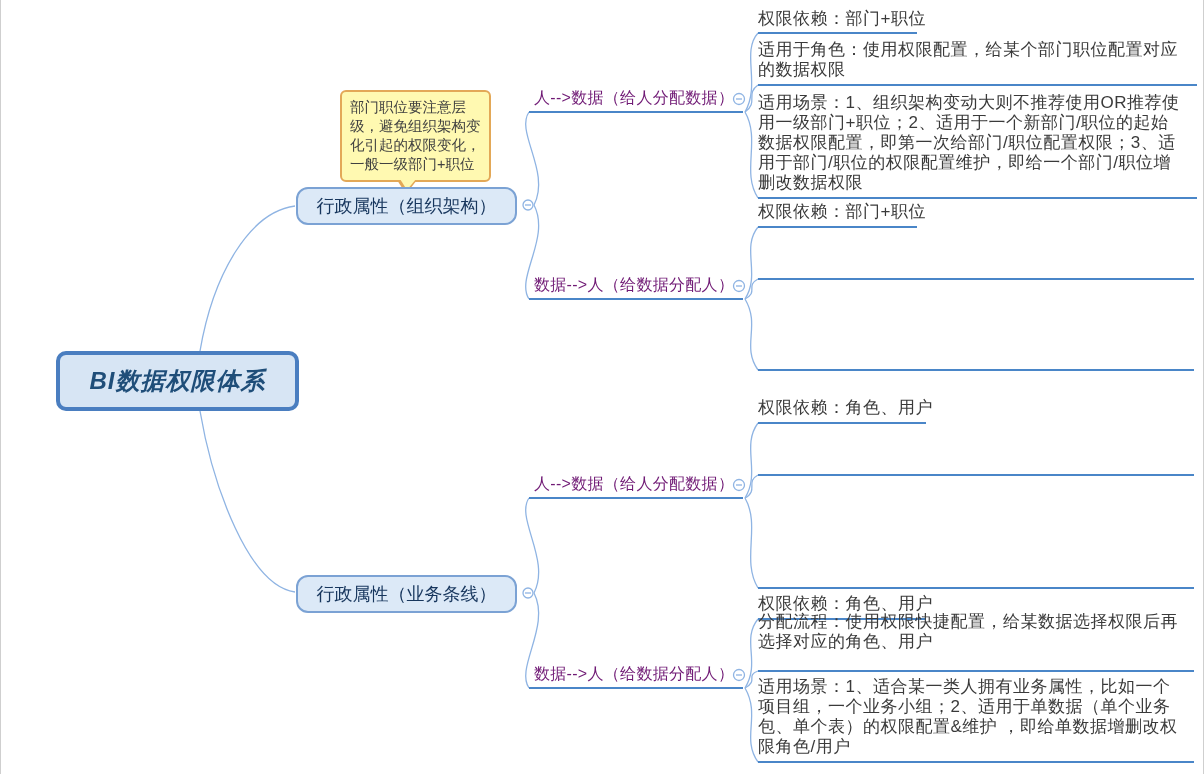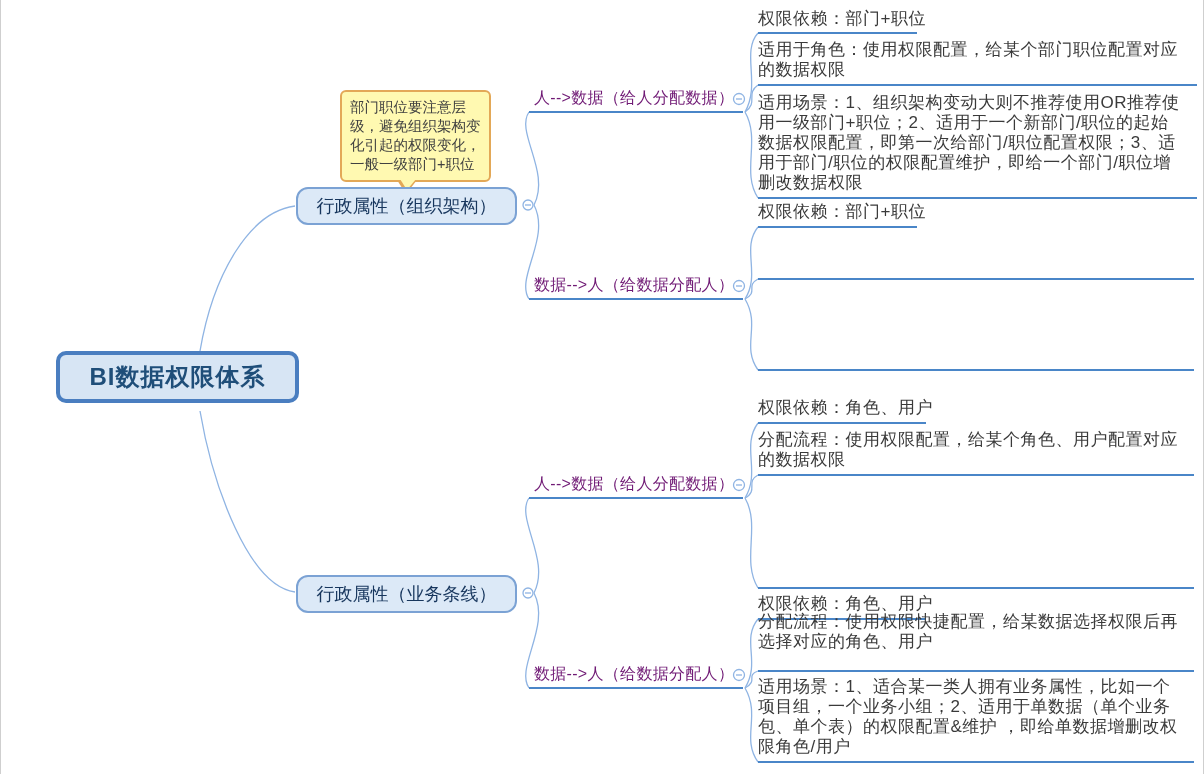--- a/index.html
+++ b/index.html
@@ -10,27 +10,28 @@
     font-family:"Liberation Sans","DejaVu Sans",sans-serif;
     color:#3a3a3a;
   }
   svg.wires{position:absolute;left:0;top:0;width:1204px;height:774px;}
   .c{fill:none;stroke:var(--line-light,#8fb4e3);stroke-width:1.3px;}
   .u{fill:none;stroke:var(--line-strong,#4a86c8);stroke-width:2px;}
   .collapse{fill:#ffffff;stroke:var(--line-light,#7ba2d4);stroke-width:1.3px;}
   .collapse-minus{stroke:var(--line-light,#7ba2d4);stroke-width:1.3px;}
 
   .root{
-    position:absolute;left:55px;top:351px;width:243px;height:52px;
+    position:absolute;left:55px;top:351px;width:243px;height:60px;
     background:var(--root-fill,#d7e5f4);
     border:4px solid var(--root-border,#4a7ec0);
     border-radius:10px;box-sizing:border-box;
     display:flex;align-items:center;justify-content:center;
     font-size:24px;font-weight:bold;color:var(--root-text,#1f4e79);
     letter-spacing:1px;
+    font-style:italic;
   }
   .branch{
     position:absolute;left:295px;width:221px;height:38px;
     background:var(--branch-fill,#dce9f7);
     border:2px solid var(--branch-border,#7ba2d4);
     border-radius:12px;box-sizing:border-box;
     display:flex;align-items:center;justify-content:center;
     font-size:18px;color:var(--branch-text,#17365d);
   }
   .subtopic{
@@ -148,19 +149,18 @@
   <div class="subtopic" style="top:474px">人--&gt;数据（给人分配数据）</div>
   <div class="subtopic" style="top:664px">数据--&gt;人（给数据分配人）</div>
 
   <div class="leaf" style="top:9px">权限依赖：部门+职位</div>
   <div class="leaf" style="top:40px">适用于角色：使用权限配置，给某个部门职位配置对应的数据权限</div>
   <div class="leaf" style="top:93px">适用场景：1、组织架构变动大则不推荐使用OR推荐使用一级部门+职位；2、适用于一个新部门/职位的起始数据权限配置，即第一次给部门/职位配置权限；3、适用于部门/职位的权限配置维护，即给一个部门/职位增删改数据权限</div>
 
   <div class="leaf" style="top:202px">权限依赖：部门+职位</div>
 
   <div class="leaf" style="top:398px">权限依赖：角色、用户</div>
-  <div class="leaf" style="top:430px">分配流程：使用权限配置，给某个角色、用户配置对应的数据权限</div>
 
   <div class="leaf" style="top:594px">权限依赖：角色、用户</div>
   <div class="leaf" style="top:612px">分配流程：使用权限快捷配置，给某数据选择权限后再选择对应的角色、用户</div>
   <div class="leaf" style="top:677px">适用场景：1、适合某一类人拥有业务属性，比如一个项目组，一个业务小组；2、适用于单数据（单个业务包、单个表）的权限配置&amp;维护 ，即给单数据增删改权限角色/用户</div>
 
 </div>
 
 </body></html>

